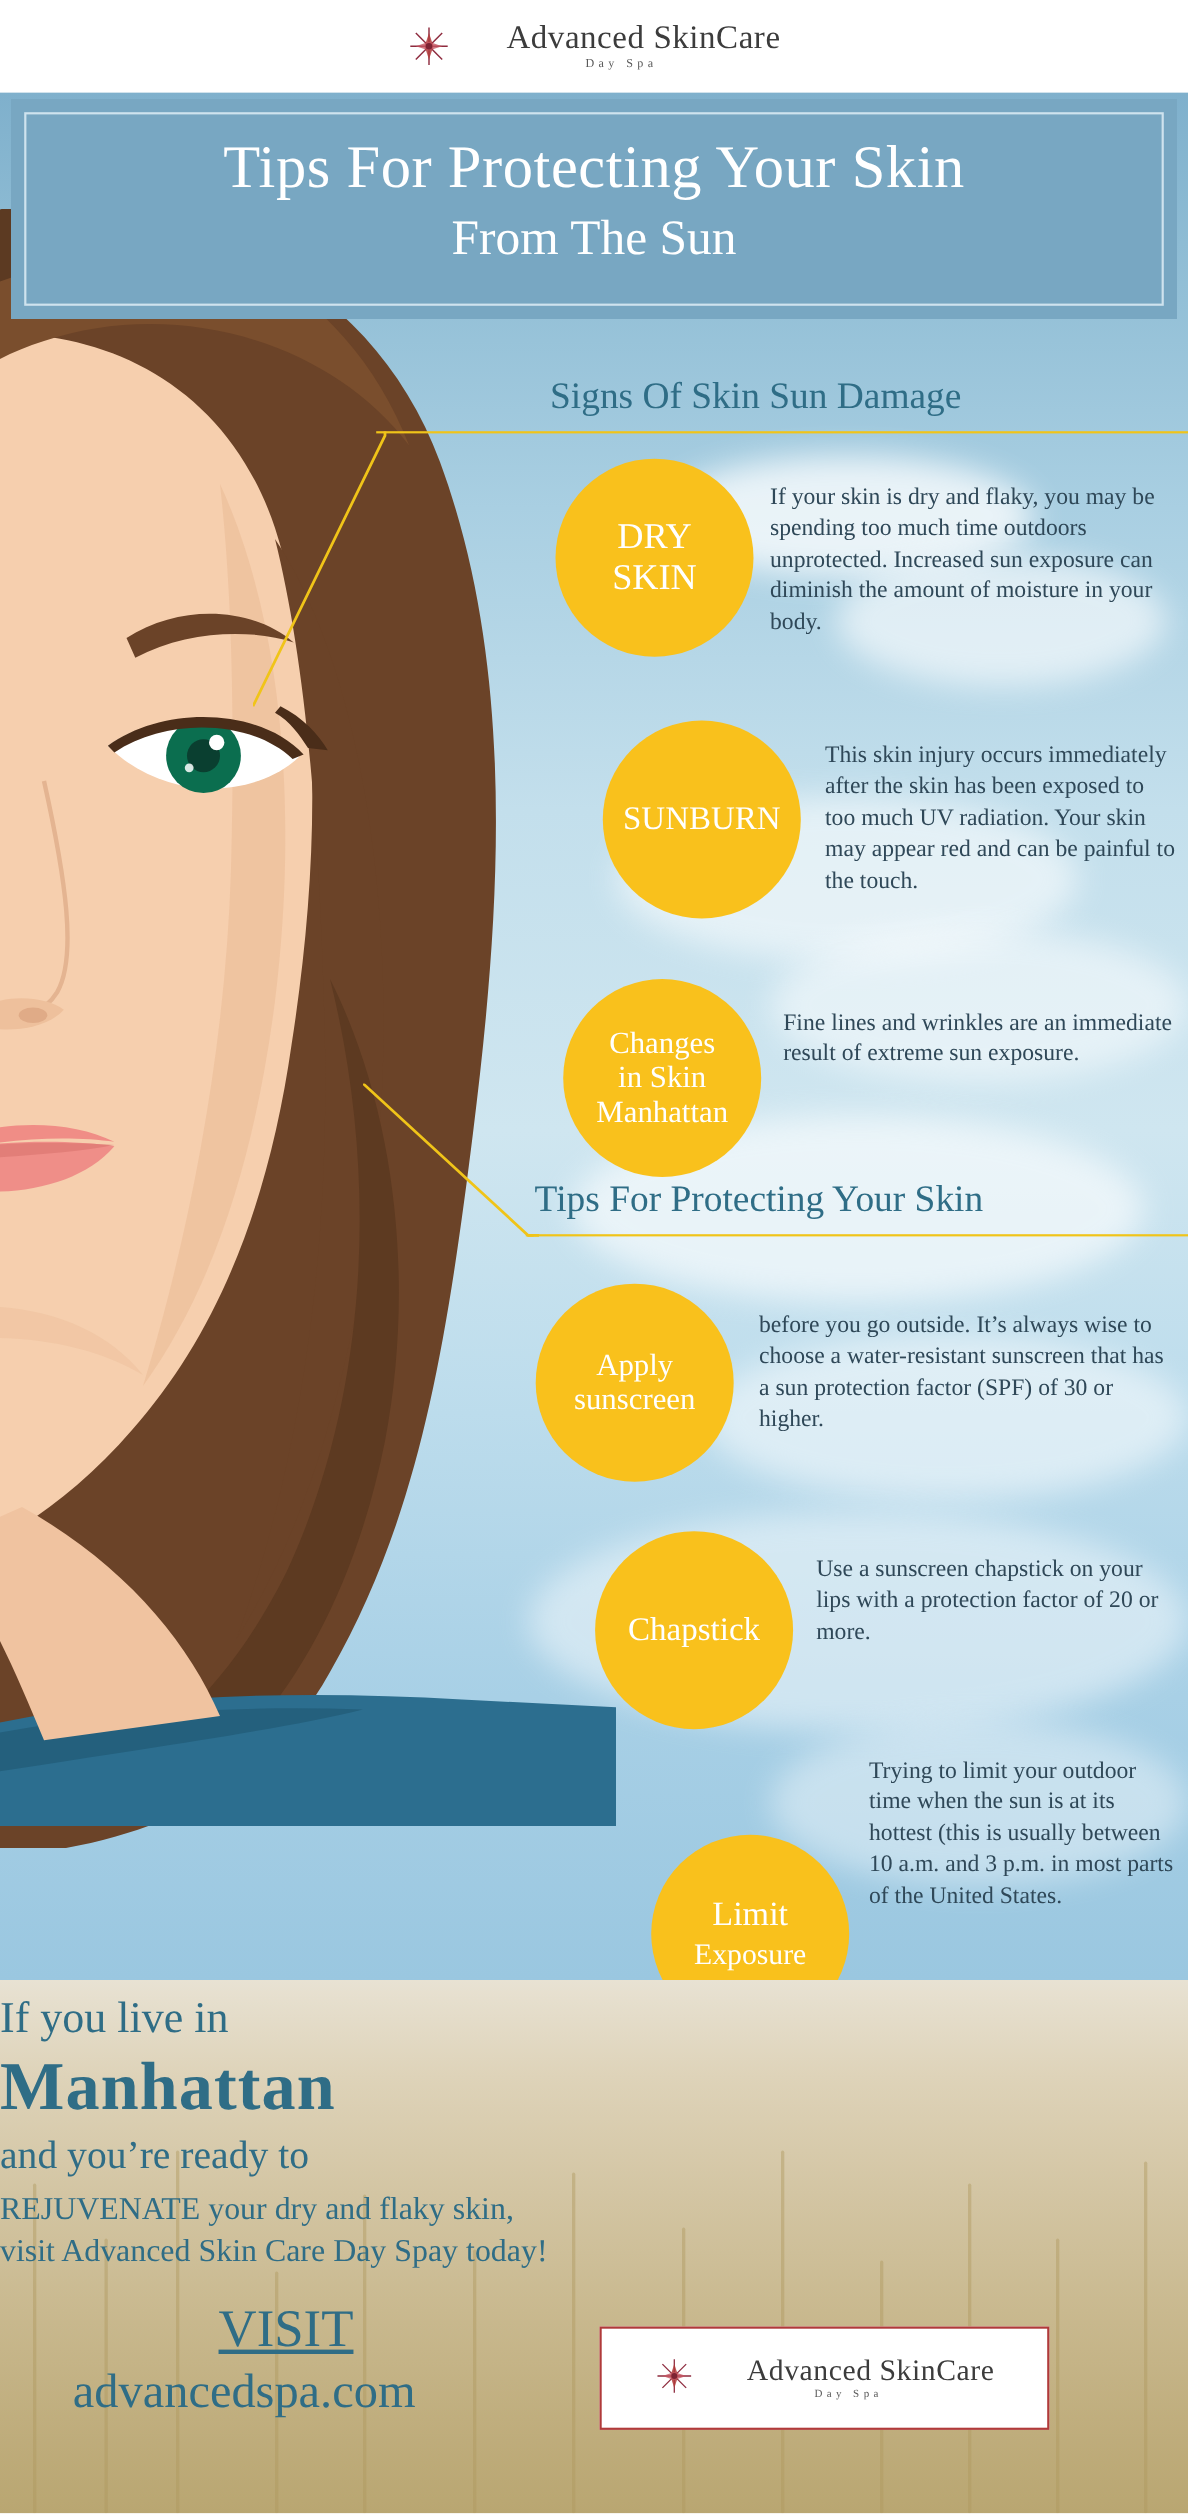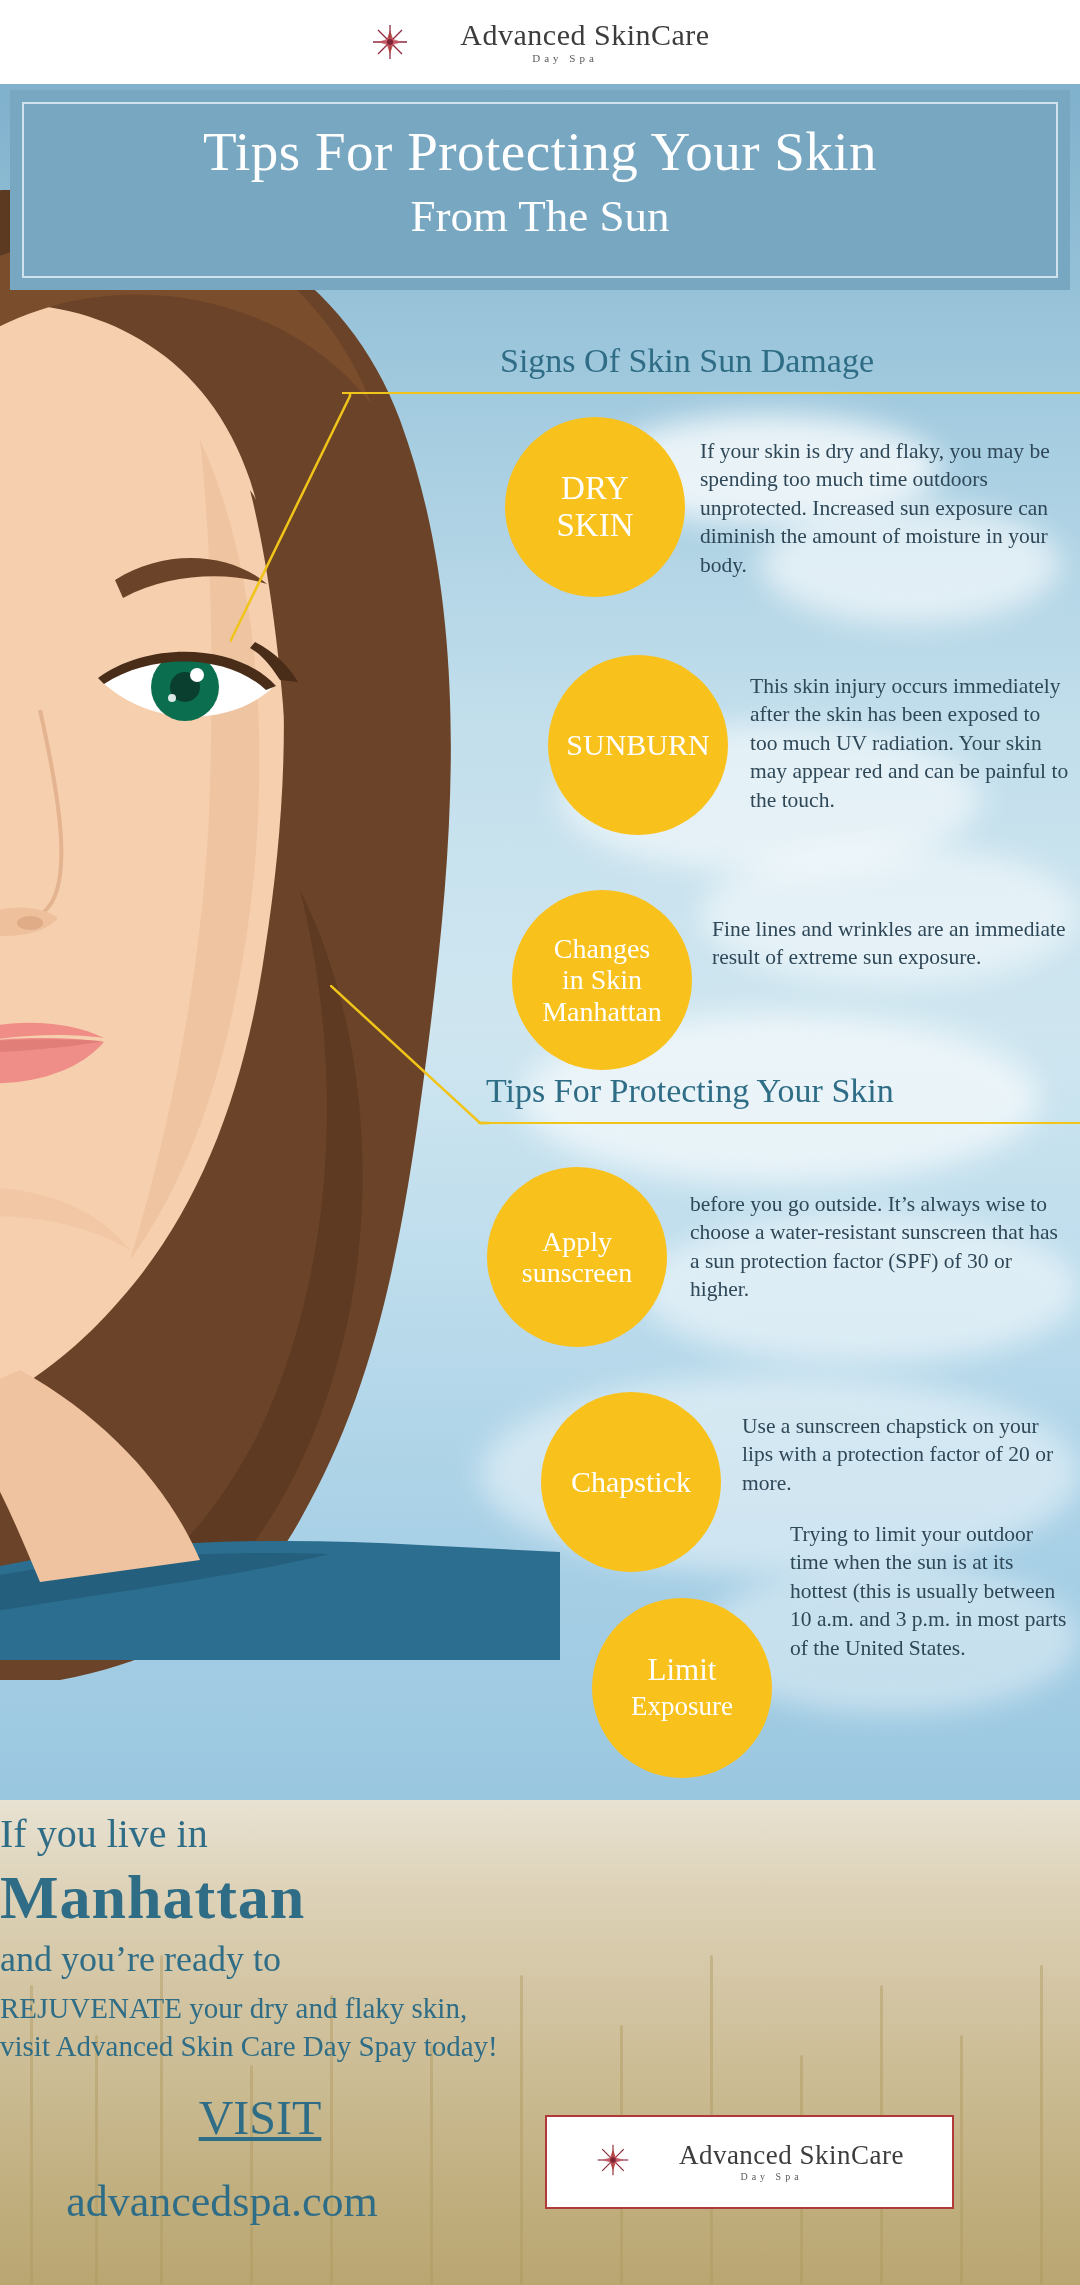--- a/index.html
+++ b/index.html
@@ -59,21 +59,21 @@
          overflow:hidden;}
   .grass{position:absolute;bottom:0;width:3px;background:#b09a5f;opacity:.45;border-radius:2px;}
   .cta{position:absolute;left:0;right:0;text-align:left;color:#2f6d86;
        font-family:"Liberation Serif",serif;z-index:32;}
   .cta-1{top:1810px;font-size:40px;}
   .cta-2{top:1862px;font-size:62px;font-weight:bold;letter-spacing:1px;}
   .cta-3{top:1938px;font-size:36px;}
   .cta-4{top:1992px;font-size:29px;}
   .cta-5{top:2030px;font-size:29px;}
   .cta-visit{top:2090px;font-size:48px;left:0;width:520px;text-align:center;text-decoration:underline;}
-  .cta-url{top:2148px;font-size:44px;left:0;width:444px;text-align:center;margin-top:28px;}
+  .cta-url{top:2148px;font-size:44px;left:0;width:444px;text-align:center;}
 
   .logo-box{position:absolute;left:545px;top:2115px;width:405px;height:90px;
             background:#ffffff;border:2px solid #b03a3a;z-index:33;
             display:flex;align-items:center;justify-content:center;gap:8px;}
 </style>
 </head>
 <body>
 
 <div class="page">
 
@@ -210,27 +210,27 @@
       <span>sunscreen</span>
     </span>
   </div>
   <div class="para" style="left:690px;top:1190px;width:370px;">before you go outside. It’s always wise to choose a water-resistant sunscreen that has a sun protection factor (SPF) of 30 or higher.</div>
 
   <div class="circle" style="left:541px;top:1392px;width:180px;height:180px;font-size:30px;">
     <span>Chapstick</span>
   </div>
   <div class="para" style="left:742px;top:1412px;width:320px;">Use a sunscreen chapstick on your lips with a protection factor of 20 or more.</div>
 
-  <div class="circle" style="left:592px;top:1598px;width:180px;height:180px;font-size:31px;">
+  <div class="circle" style="left:592px;top:1668px;width:180px;height:180px;font-size:31px;">
     <span>
       <span>Limit</span><br>
       <span style="font-size:27px">Exposure</span>
     </span>
   </div>
-  <div class="para" style="left:790px;top:1520px;width:280px;">Trying to limit your outdoor time when the sun is at its hottest (this is usually between 10 a.m. and 3 p.m. in most parts of the United States.</div>
+  <div class="para" style="left:790px;top:1595px;width:280px;">Trying to limit your outdoor time when the sun is at its hottest (this is usually between 10 a.m. and 3 p.m. in most parts of the United States.</div>
 
   <div class="field">
     <div class="grass" style="left:30px;height:300px;"></div>
     <div class="grass" style="left:95px;height:250px;"></div>
     <div class="grass" style="left:160px;height:330px;"></div>
     <div class="grass" style="left:250px;height:220px;"></div>
     <div class="grass" style="left:330px;height:290px;"></div>
     <div class="grass" style="left:430px;height:240px;"></div>
     <div class="grass" style="left:520px;height:310px;"></div>
     <div class="grass" style="left:620px;height:260px;"></div>

